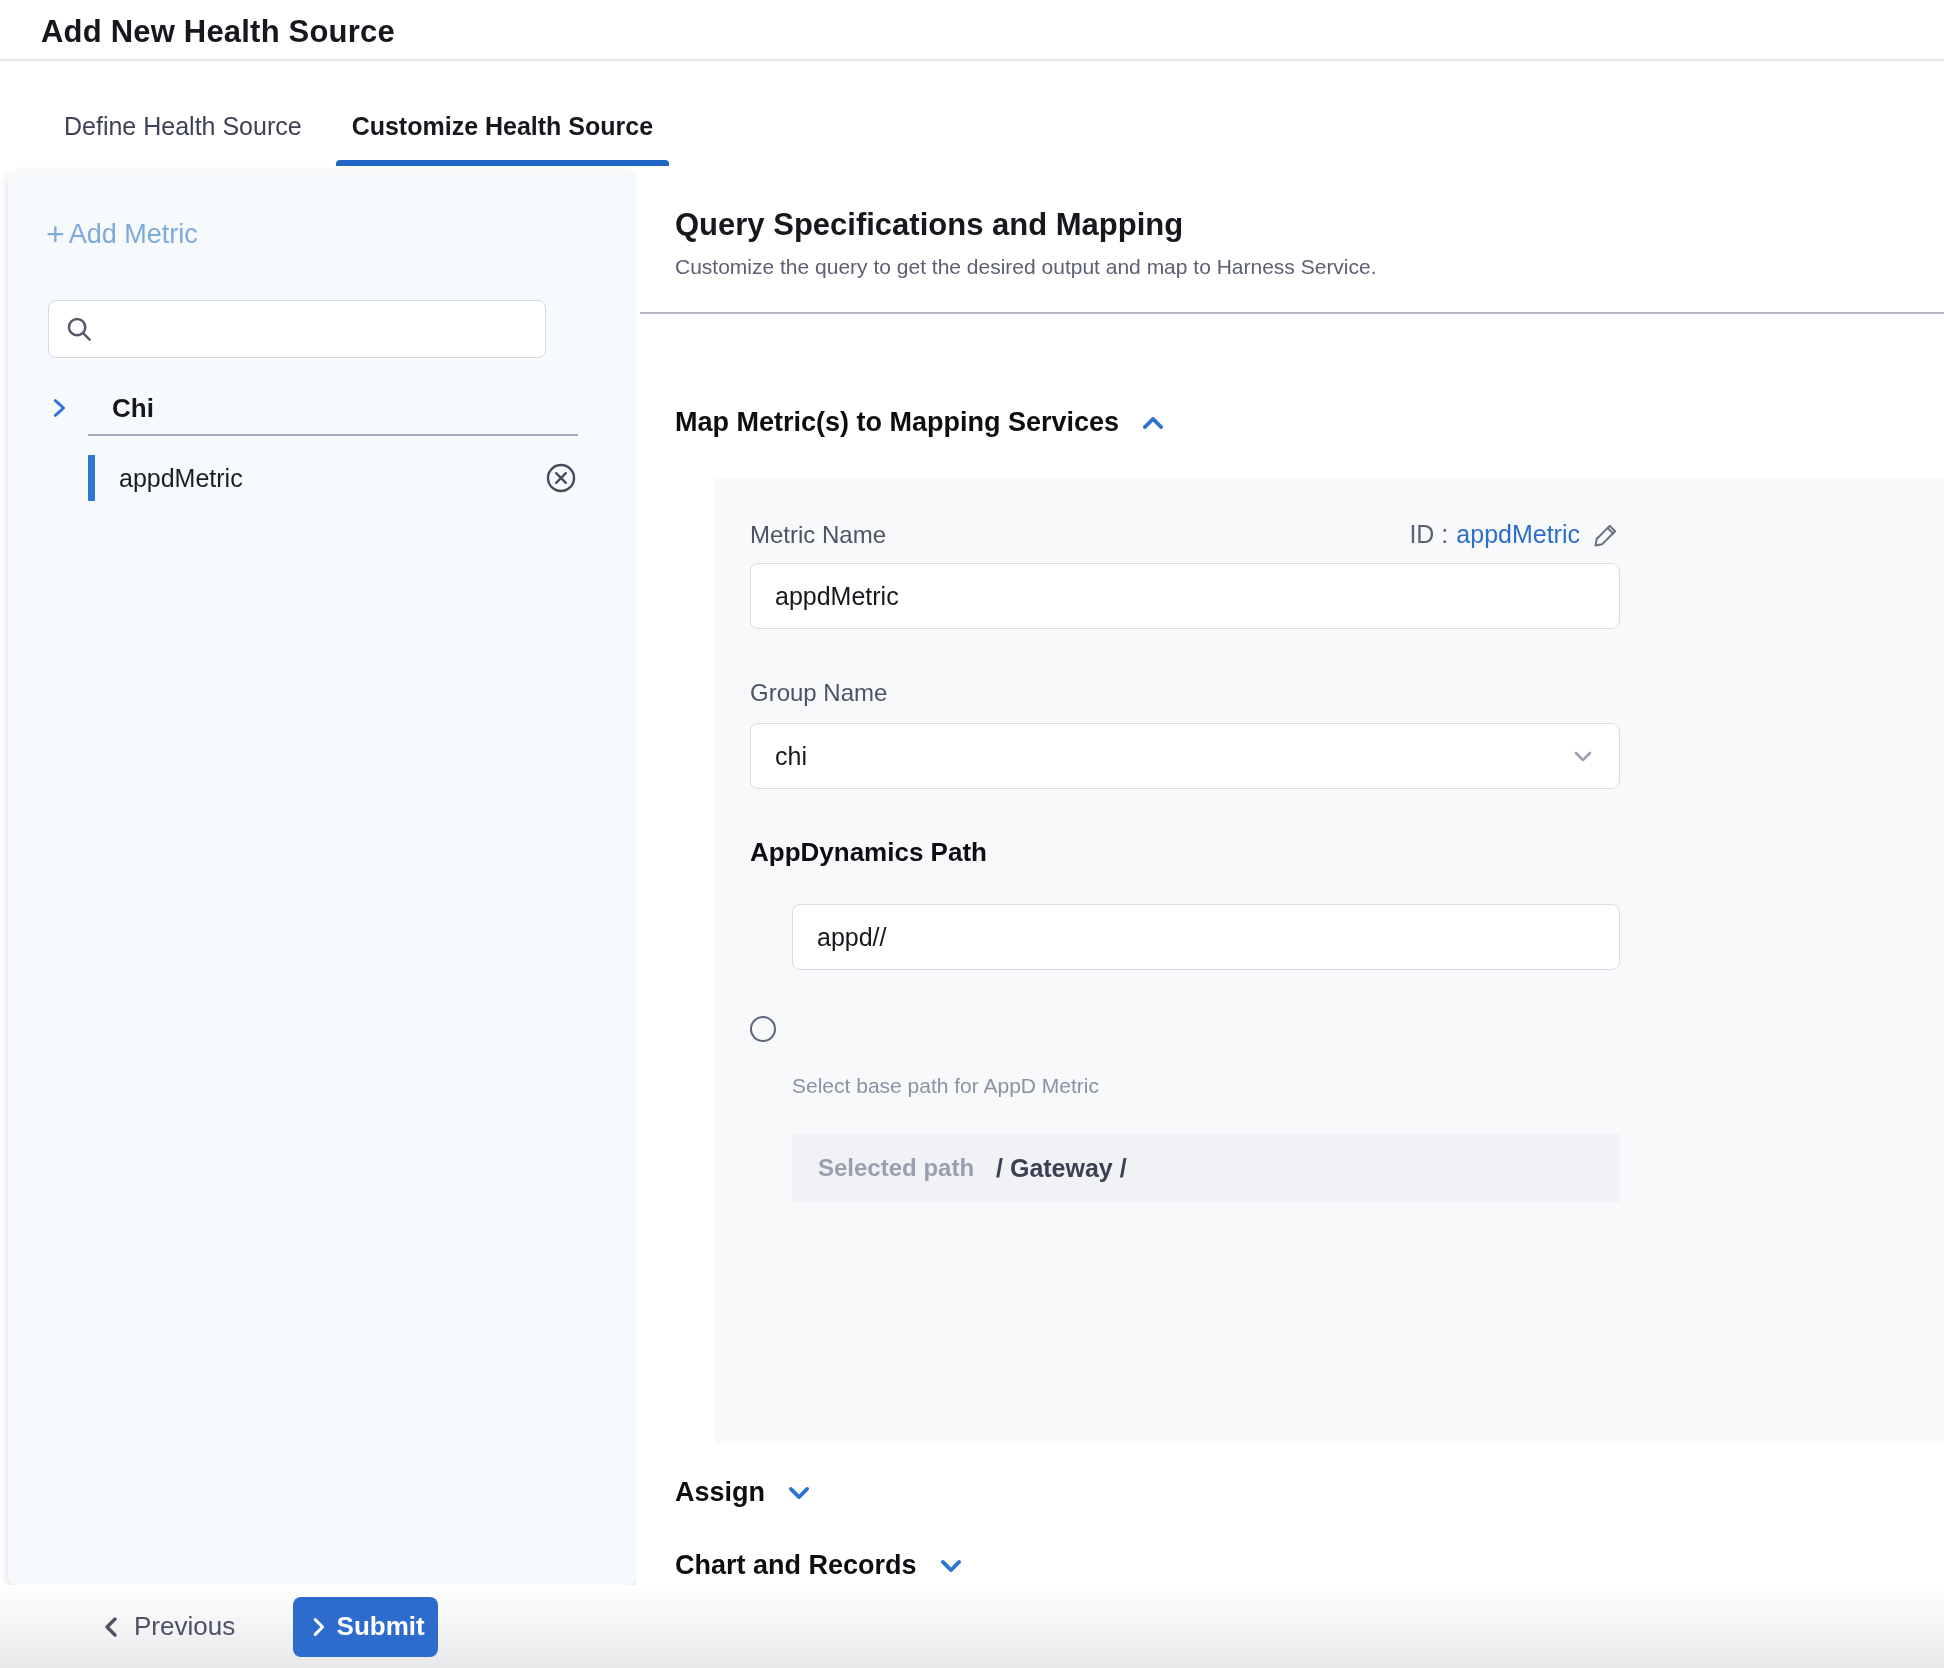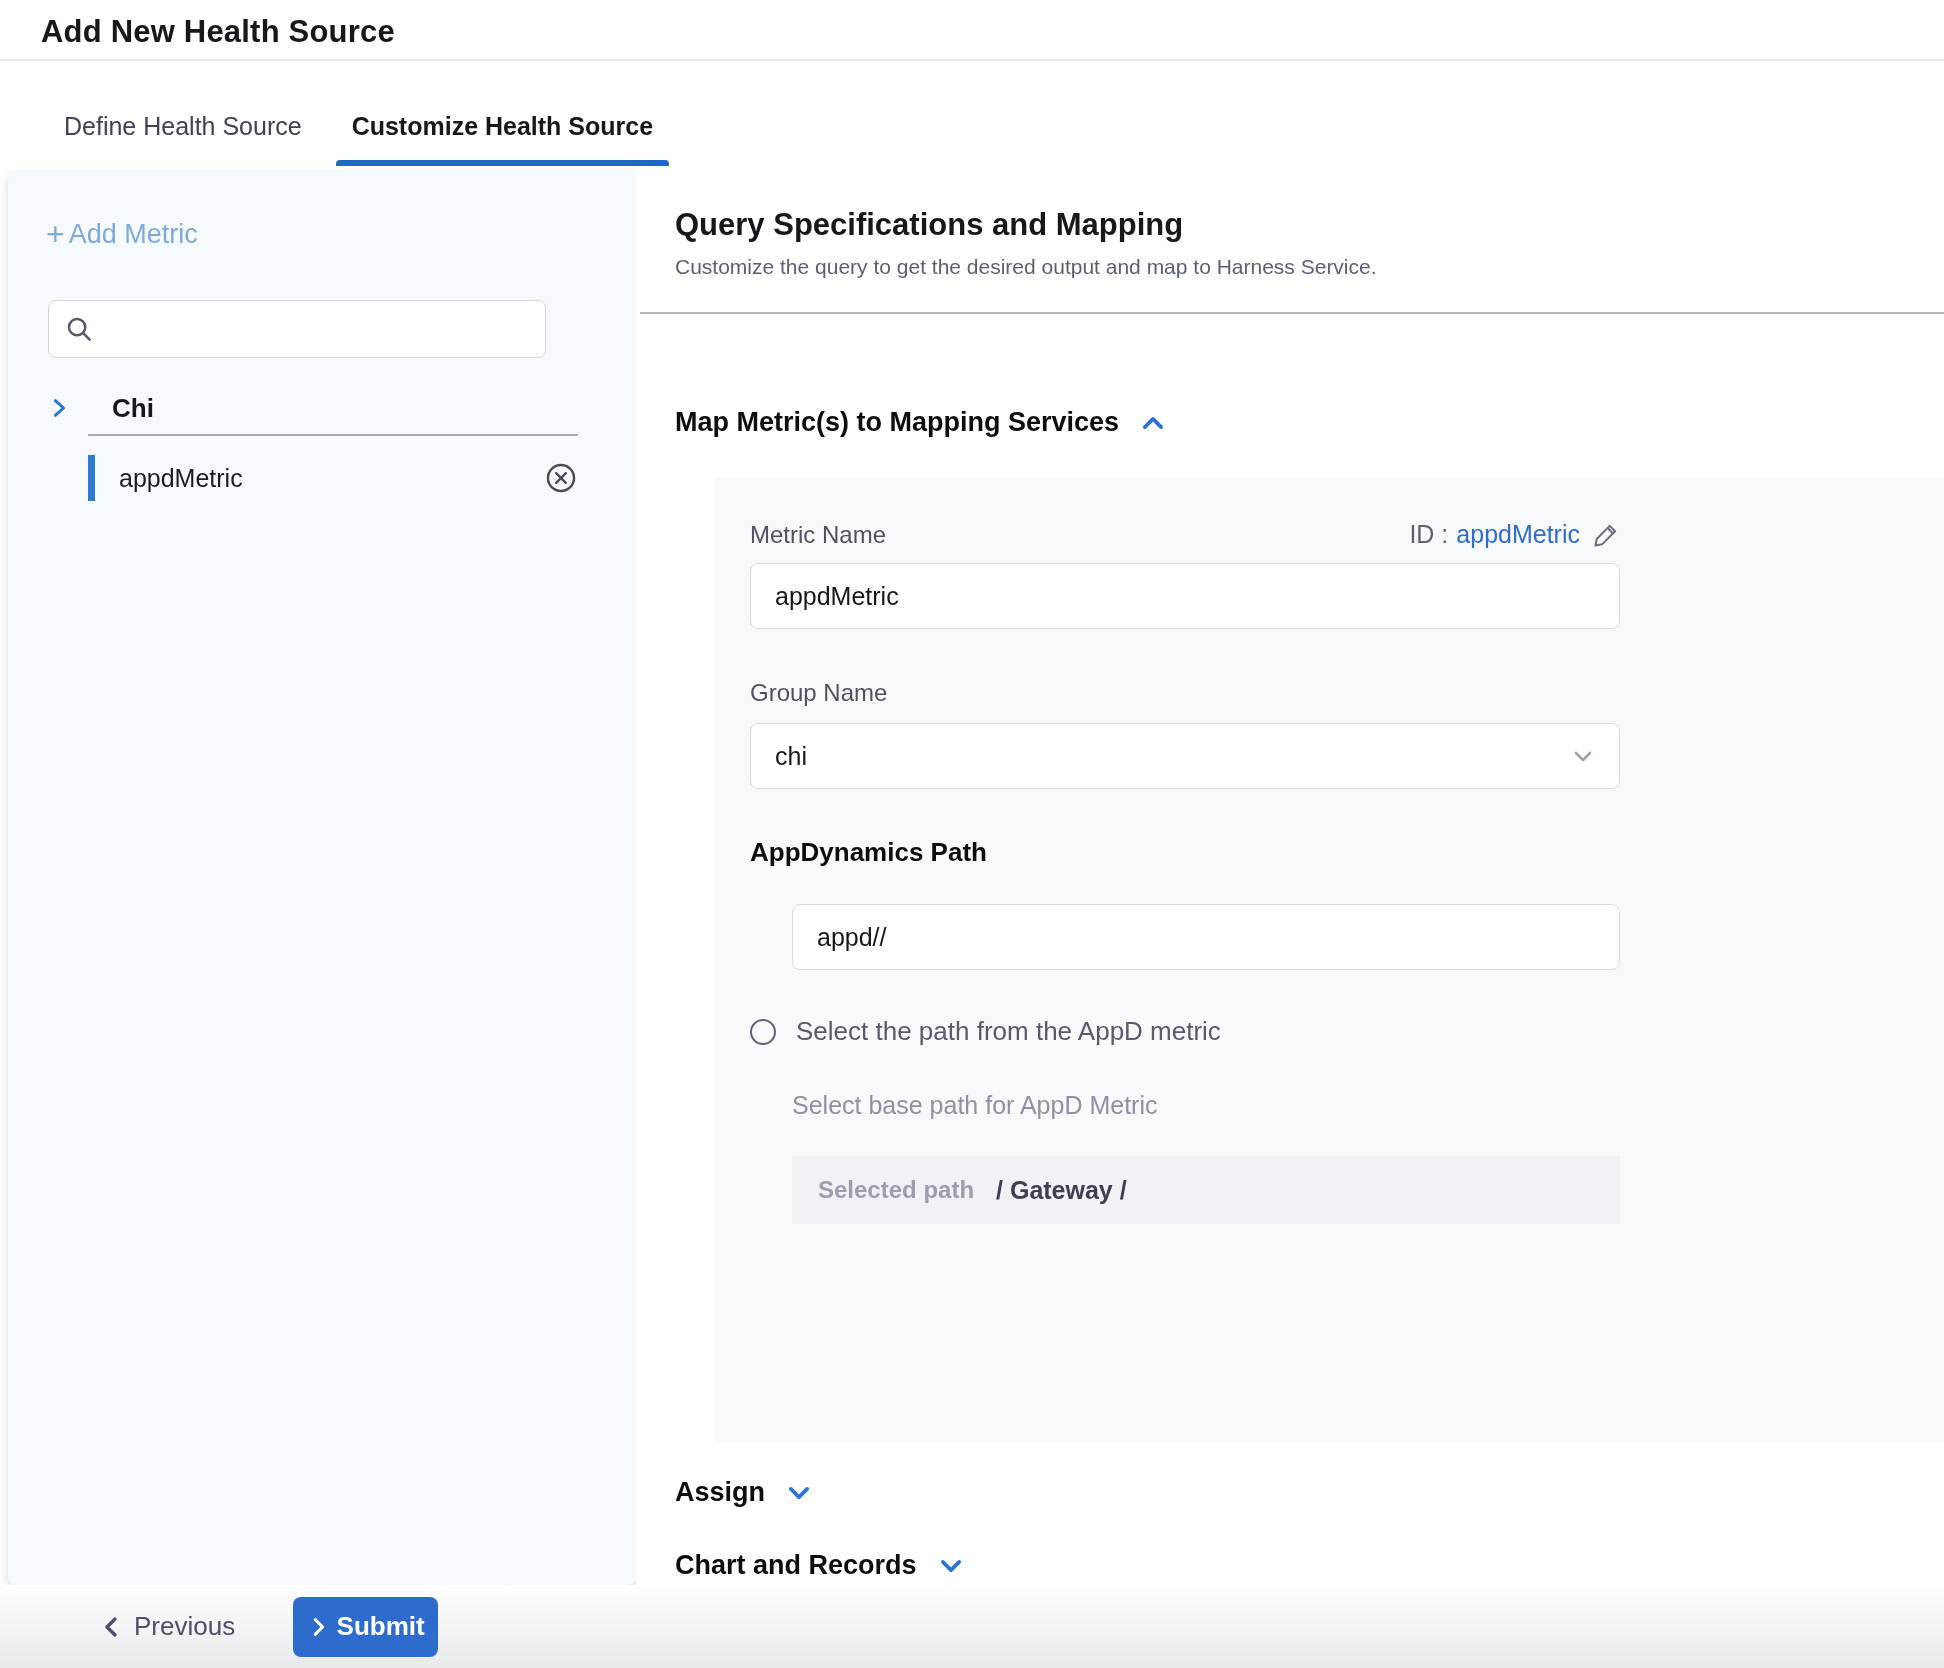--- a/index.html
+++ b/index.html
@@ -80,21 +80,21 @@
   .appd-path-title{ margin-top:48px; font-size:26px; font-weight:700; color:#0d0d12; }
   .radio-row{ display:flex; align-items:center; margin-top:46px; cursor:pointer; }
   .radio{ width:26px; height:26px; border-radius:50%; flex:none; position:relative; }
   .radio.selected{ border:8px solid #2161c4; background:#fff; }
   .radio.selected::after{ content:""; position:absolute; left:1px; top:1px; width:8px; height:8px;
           border-radius:50%; background:#2161c4; }
   .radio.unselected{ border:2.5px solid #61647a; background:transparent; }
   .radio-label{ margin-left:20px; font-size:26px; color:#565b6d; }
   .indent{ margin-left:42px; }
   .path-input{ width:828px; margin-top:36px; }
-  .base-label{ margin-top:44px; font-size:25px; color:#8e91a3; }
+  .base-label{ margin-top:32px; font-size:21px; color:#8e91a3; }
   .placeholder-select{ width:828px; height:72px; margin-top:38px; border-radius:10px; }
   .placeholder-select .sel-text{ color:#b4b7c4; }
   .selected-path-bar{ width:828px; height:68px; margin-top:36px; background:#f1f2f5;
           display:flex; align-items:center; padding:0 26px; }
   .sp-label{ font-size:24px; font-weight:600; color:#9b9eaf; }
   .sp-value{ font-size:25px; font-weight:600; color:#3c4052; margin-left:22px; }
 
   .collapsed-1{ margin-top:42px; }
   .collapsed-2{ margin-top:34px; }
 
@@ -199,21 +199,20 @@
       </svg>
     </div>
 
     <div class="appd-path-title">AppDynamics Path</div>
 
 
     <input class="text-input path-input indent" type="text" value="appd//" style="">
 
     <div class="radio-row">
       <span class="radio unselected"></span>
-      <span class="radio-label">Select the path from the AppD metric</span>
     </div>
 
     <div class="base-label indent">Select base path for AppD Metric</div>
 
 
     <div class="selected-path-bar indent">
       <span class="sp-label">Selected path</span>
       <span class="sp-value">/ Gateway /</span>
     </div>
 

